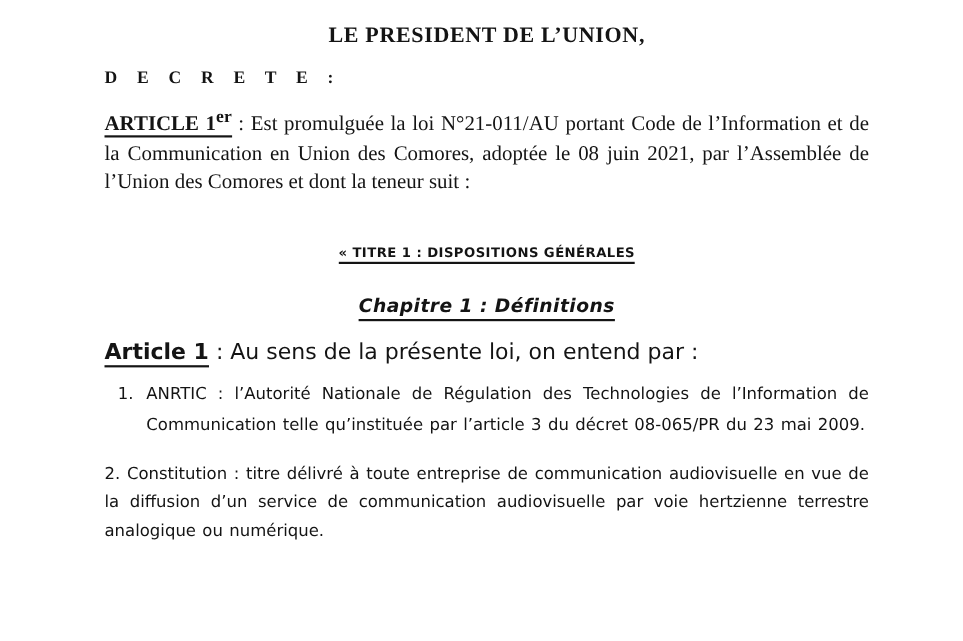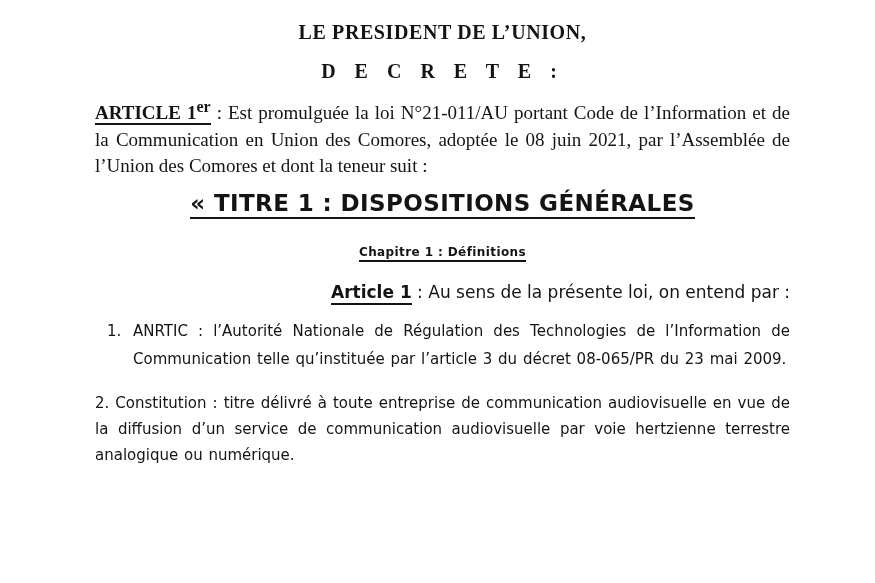--- a/index.html
+++ b/index.html
@@ -40,62 +40,62 @@
     line-height: 28.5px;
   }
   .vu-label {
     flex: 0 0 40px;
   }
   .vu-text {
     flex: 1 1 auto;
   }
   .decree-heading {
     margin-top: 17px;
-    text-align: center;
-    font-size: 20px;
+    text-align: left;
+    font-size: 16px;
     line-height: 22px;
     font-weight: bold;
     letter-spacing: 7px;
   }
   .article-decree {
     margin: 18px 0 0 0;
     font-size: 19px;
     line-height: 26.5px;
     text-align: justify;
   }
   .article-decree .label {
     font-weight: bold;
     border-bottom: 2px solid #141414;
   }
   .article-decree sup {
     font-size: 16px;
     line-height: 0;
   }
   .center-heading {
-    margin-top: 11px;
+    margin-top: 38px;
     text-align: center;
-    font-size: 23px;
+    font-size: 12px;
     line-height: 24px;
     font-weight: bold;
     letter-spacing: 0.4px;
   }
   .center-heading.chapitre {
     margin-top: 26px;
-    font-size: 12px;
+    font-size: 17px;
     line-height: 23px;
+    font-style: italic;
   }
   .center-heading .u-span {
     border-bottom: 2px solid #141414;
     padding-bottom: 1px;
   }
   .article-law {
     margin: 17px 0 0 0;
-    font-size: 17px;
+    font-size: 20px;
     line-height: 22px;
-    text-align: right;
   }
   .article-law .label {
     font-weight: bold;
     border-bottom: 2px solid #141414;
     padding-bottom: 1px;
   }
   .def-item {
     font-size: 15px;
     line-height: 26px;
     text-align: justify;

